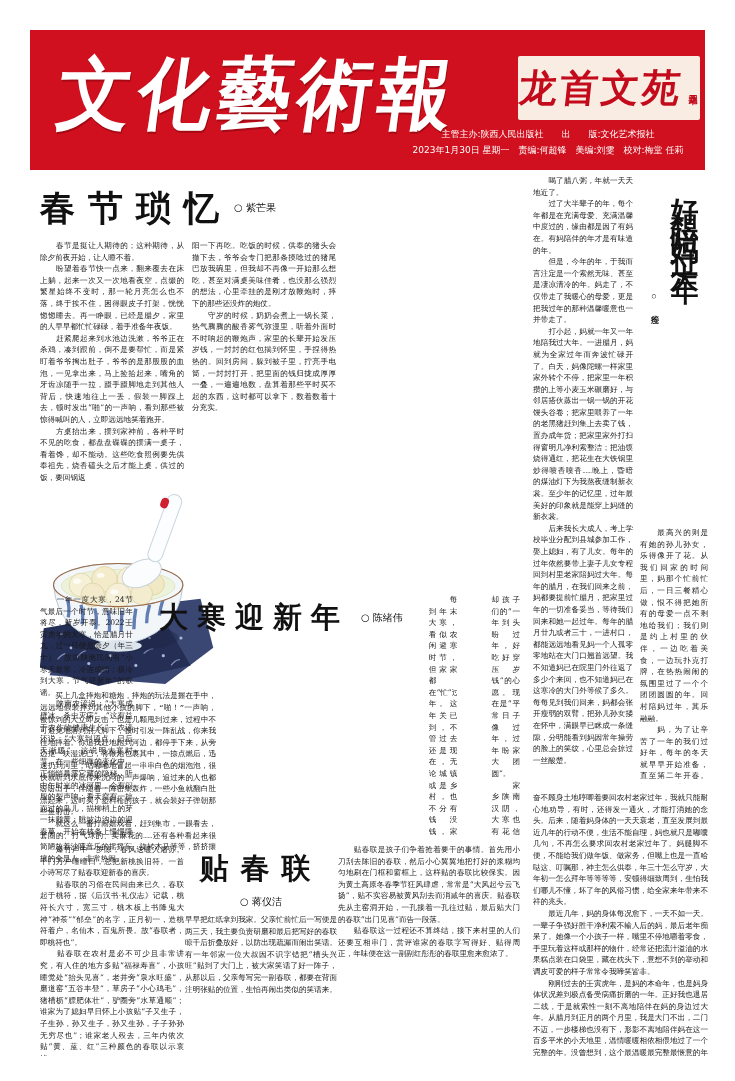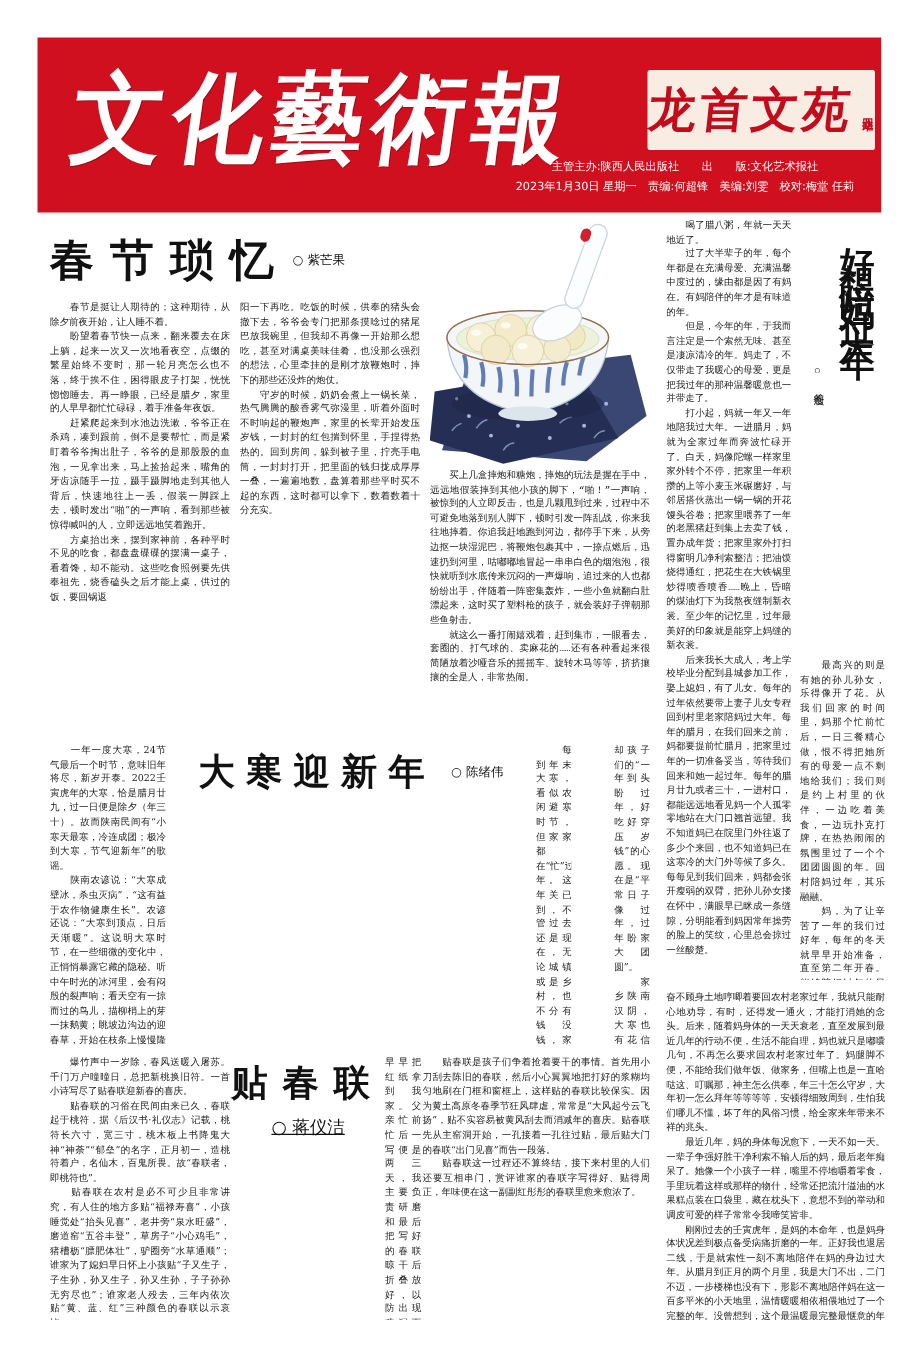--- a/index.html
+++ b/index.html
@@ -16,21 +16,21 @@
              transform:skewX(-6deg);white-space:nowrap;}
   .box-seal{writing-mode:vertical-rl;color:#c30b1c;font-size:9px;font-weight:bold;margin-left:3px;}
   .pub{position:absolute;right:2px;top:96px;width:310px;text-align:center;color:#fff;
        font-family:"DejaVu Sans","Liberation Sans",sans-serif;}
   .pub-line{font-size:9px;line-height:16px;white-space:nowrap;}
   
   .content{position:absolute;left:40px;top:176px;width:668px;display:flex;gap:13px;}
   .left-section{width:480px;}
   .bt{font-size:7.6px;line-height:11.6px;text-align:justify;white-space:pre-line;color:#1a1a1a;}
   
-  .a1{height:410px;display:flex;gap:8px;}
+  .a1{height:410px;display:flex;gap:8px;flex-direction:column;}
   .a1-left{width:296px;display:flex;flex-direction:column;}
   .a1-titlerow{height:64px;display:flex;align-items:center;}
   .a1-title{font-size:35px;font-weight:bold;letter-spacing:13px;white-space:nowrap;}
   .a1-author{font-size:10px;margin-left:2px;white-space:nowrap;}
   .a1-cols{flex:1;display:flex;gap:8px;overflow:hidden;}
   .a1-col{width:144px;overflow:hidden;}
   .a1-right{width:176px;display:flex;flex-direction:column;}
   .a1-img{width:176px;height:196px;}
   .a1-rtext{flex:1;overflow:hidden;margin-top:4px;font-family:Liberation Mono, monospace;}
   
@@ -38,24 +38,24 @@
   .a2-col1{width:144px;overflow:hidden;}
   .a2-right{flex:1;display:flex;flex-direction:row;}
   .a2-titlerow{height:48px;display:flex;align-items:center;justify-content:center;gap:12px;}
   .a2-title{font-size:29px;font-weight:bold;letter-spacing:9px;white-space:nowrap;}
   .a2-author{font-size:10px;white-space:nowrap;}
   .a2-cols{flex:1;display:flex;gap:8px;overflow:hidden;}
   .a2-col{flex:1;overflow:hidden;margin-left:26px;}
   
   .a3{height:212px;margin-top:8px;display:flex;gap:1px;}
   .a3-col{width:144px;overflow:hidden;}
-  .a3-mid{width:152px;display:flex;}
+  .a3-mid{width:152px;display:flex;flex-direction:column;}
   .a3-titleblock{height:70px;display:flex;flex-direction:column;align-items:center;justify-content:center;}
   .a3-title{font-size:29px;font-weight:bold;letter-spacing:12px;white-space:nowrap;}
-  .a3-author{font-size:14px;margin-top:6px;text-decoration:underline;}
+  .a3-author{font-size:10px;margin-top:6px;}
   .a3-midtext{flex:1;overflow:hidden;}
   .a3-col3{flex:1;overflow:hidden;}
   
   .sb{width:175px;display:flex;flex-direction:column;height:880px;}
   .sb-top{height:608px;display:flex;gap:7px;font-family:Liberation Mono, monospace;}
   .sb-colA{width:100px;overflow:hidden;}
   .sb-colB{flex:1;display:flex;flex-direction:column;}
   .sb-vblock{height:348px;display:flex;justify-content:center;}
   .sb-vauthor{writing-mode:vertical-rl;font-size:9px;margin-top:116px;margin-right:3px;}
   .sb-vtitle{writing-mode:vertical-rl;font-size:28px;font-weight:bold;letter-spacing:13px;}

